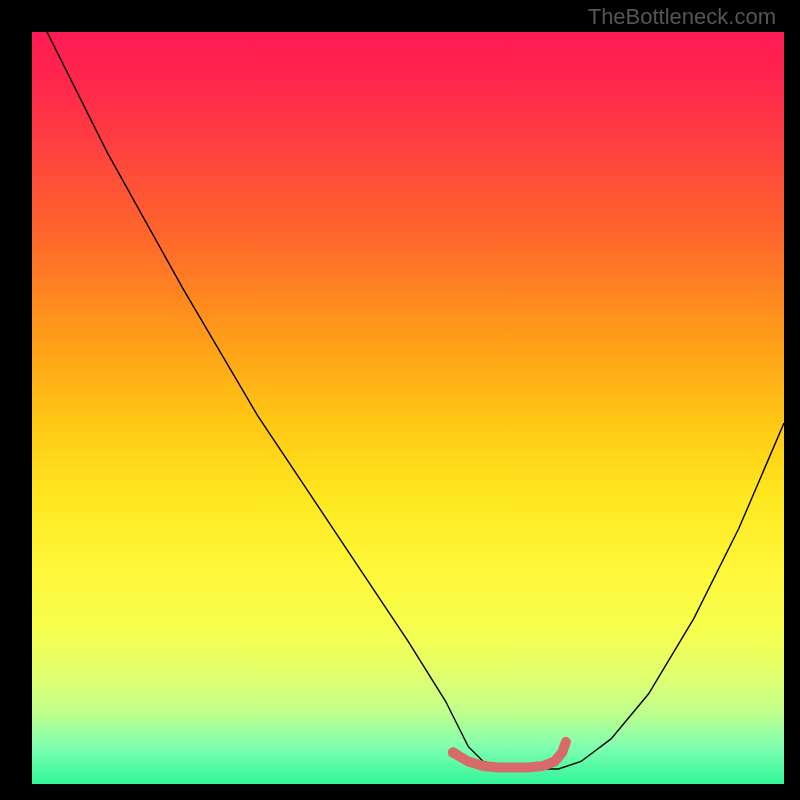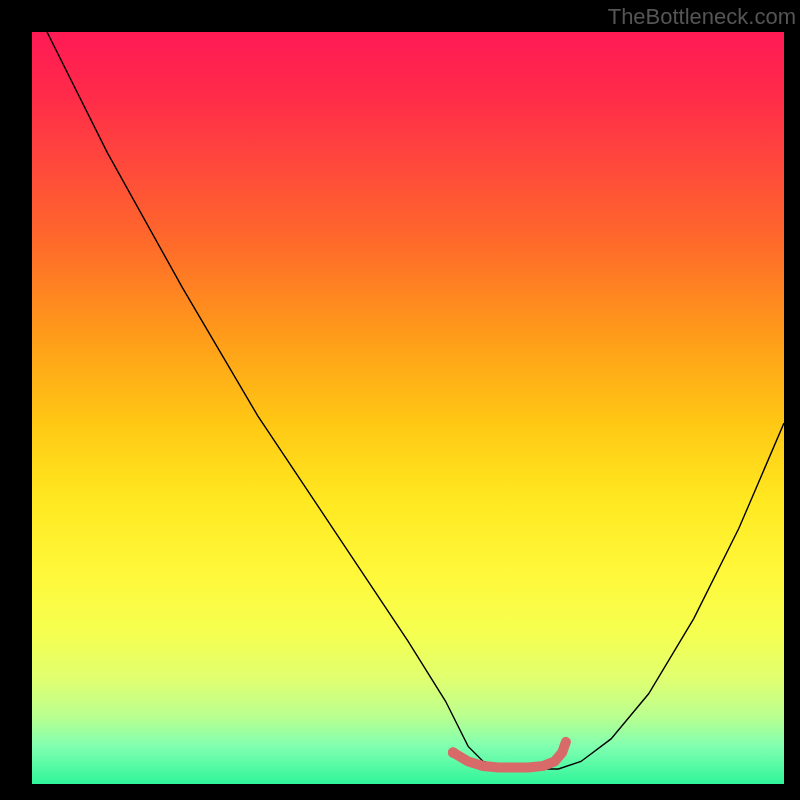--- a/index.html
+++ b/index.html
@@ -7,21 +7,21 @@
     width: 800px;
     height: 800px;
     background: #000;
     position: relative;
     font-family: Arial, sans-serif;
     overflow: hidden;
   }
   .watermark {
     position: absolute;
     top: 4px;
-    right: 4px;
+    right: 24px;
     color: #555;
     font-size: 22px;
     font-weight: 500;
     z-index: 3;
   }
   .plot-area {
     position: absolute;
     left: 32px;
     top: 32px;
     width: 752px;

